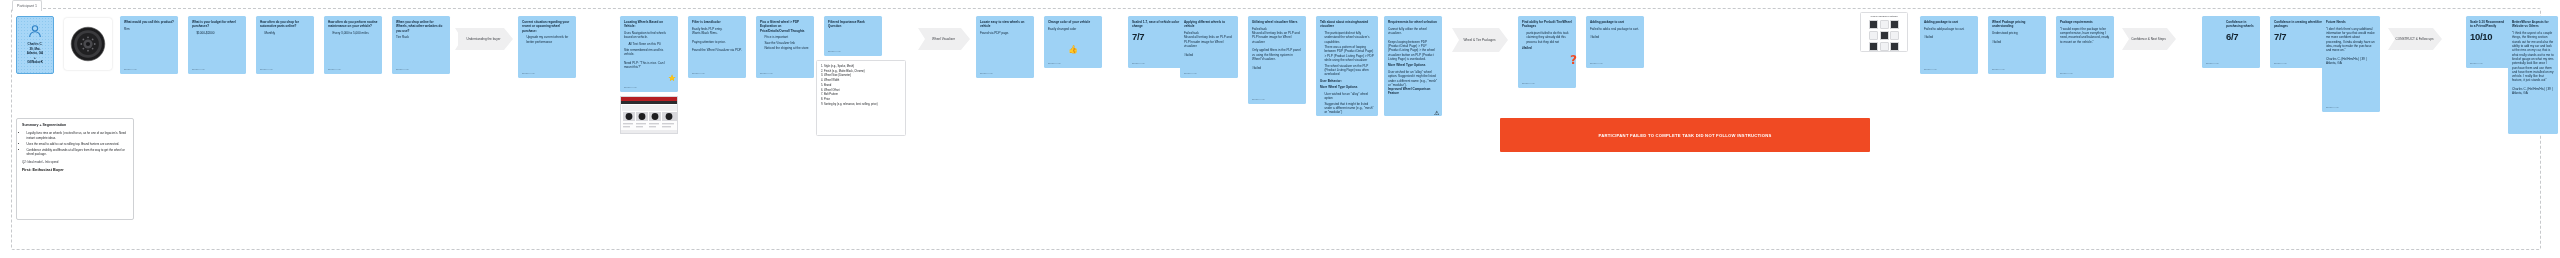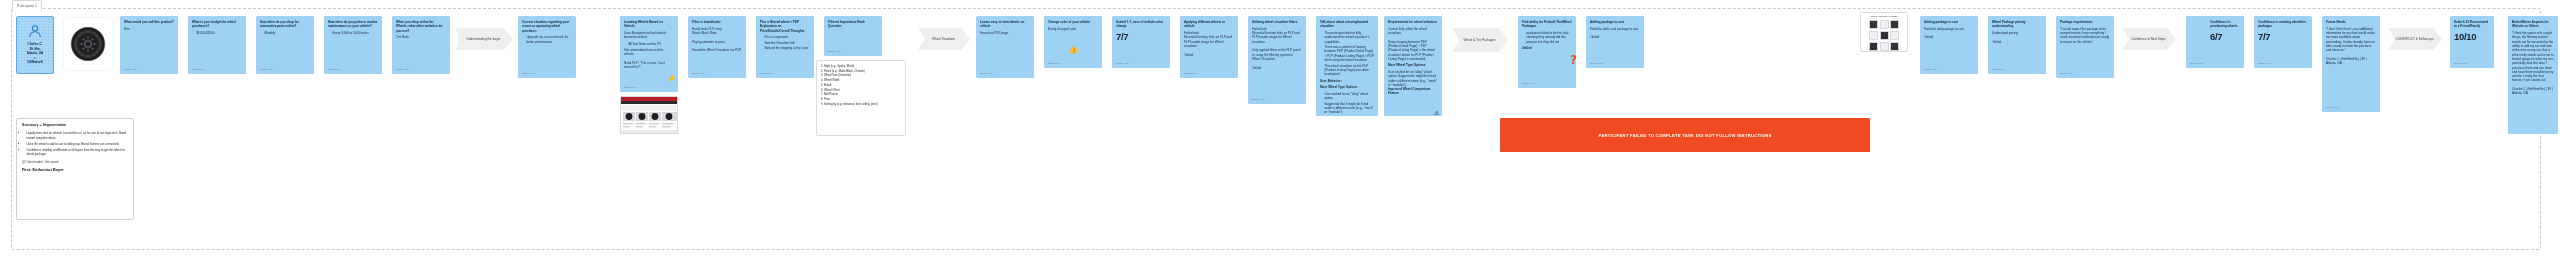--- a/index.html
+++ b/index.html
@@ -53,21 +53,21 @@
     letter-spacing:0.01px;
   }
   .note .nt-title{font-weight:bold;display:block;margin-bottom:2.4px;}
   .note .nt-body{display:block;white-space:pre-line;}
   .note ul{margin:2px 0 0 0;padding-left:4.4px;}
   .note li{margin-bottom:1.2px;}
   .note .author{
     position:absolute;left:4px;bottom:2.2px;
     font-size:2.35px;color:#4b6a84;opacity:.78;
   }
-  .note.big-num{font-size:3.05px;}
+  .note.big-num{font-size:3.05px;margin-left:16px;}
   .bignum{
     display:block;font-size:9.5px;font-weight:bold;
     line-height:1.05;margin-top:3px;color:#12232f;
     letter-spacing:-0.3px;
   }
 
   
   .persona{
     position:absolute;
     background:#a7d6f7;

